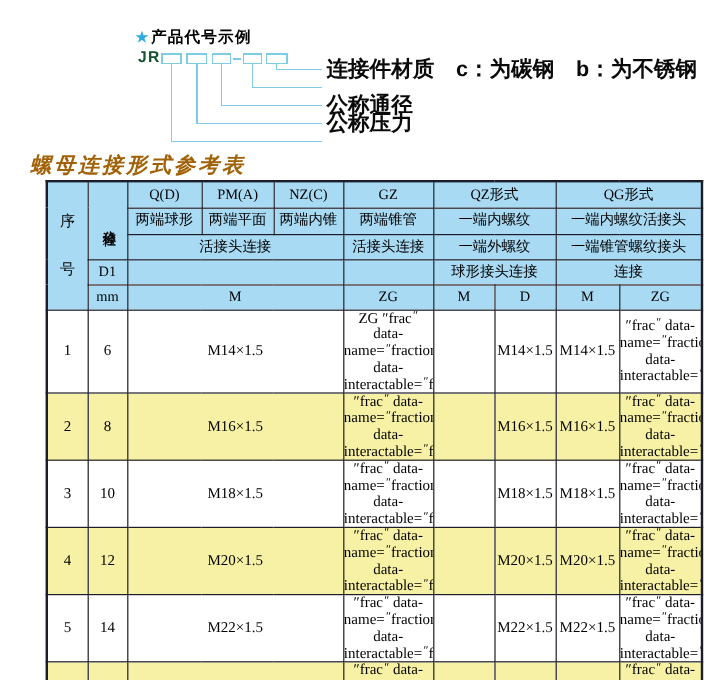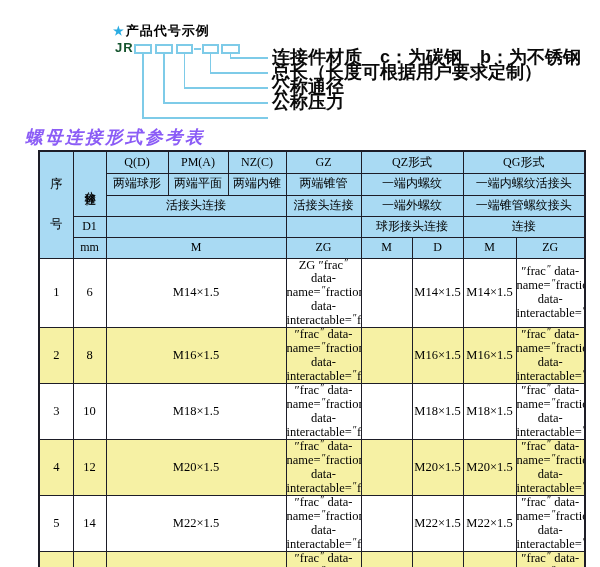--- a/index.html
+++ b/index.html
@@ -21,21 +21,21 @@
     color:#14532d;letter-spacing:1px;
   }
   .code-label{
     position:absolute;left:272px;font-size:18px;font-weight:700;
     white-space:nowrap;line-height:13px;color:#0a0a0a;
   }
   
   .tbl-title{
     position:absolute;left:25px;top:125px;font-size:17.5px;font-weight:700;
     font-style:italic;letter-spacing:2.5px;white-space:nowrap;
-    font-family:"DejaVu Serif",serif;color:#8b5cf6;
+    font-family:"DejaVu Serif",serif;color:#a16207;
   }
   
   table.ref{
     position:absolute;left:38px;top:150px;width:546px;
     border-collapse:collapse;table-layout:fixed;
     border:2px solid #1d1d27;
   }
   table.ref td{
     border:1px solid #1d1d27;text-align:center;vertical-align:middle;
     padding:0;overflow:hidden;font-size:12px;line-height:1.1;
@@ -78,21 +78,20 @@
     <polyline points="210.5,53 210.5,73 268,73" fill="none" stroke="#7ecbe8" stroke-width="1.4"></polyline>
     <polyline points="184.5,53 184.5,88 268,88" fill="none" stroke="#7ecbe8" stroke-width="1.4"></polyline>
     <polyline points="164,53 164,103 268,103" fill="none" stroke="#7ecbe8" stroke-width="1.4"></polyline>
     <polyline points="143,53 143,118 268,118" fill="none" stroke="#7ecbe8" stroke-width="1.4"></polyline>
   </svg>
 
   <div class="diag-heading"><span class="star">★</span><span>产品代号示例</span></div>
   <div class="jr">JR</div>
 
   <div class="code-label" style="top:51px">连接件材质　c：为碳钢　b：为不锈钢</div>
-  <div class="code-label" style="top:66px">总长（长度可根据用户要求定制）</div>
   <div class="code-label" style="top:81px">公称通径</div>
   <div class="code-label" style="top:96px">公称压力</div>
 </div>
 
 <div class="tbl-title">螺母连接形式参考表</div>
 
 <table class="ref">
   <colgroup>
     <col style="width:34px">
       <col style="width:33px">

